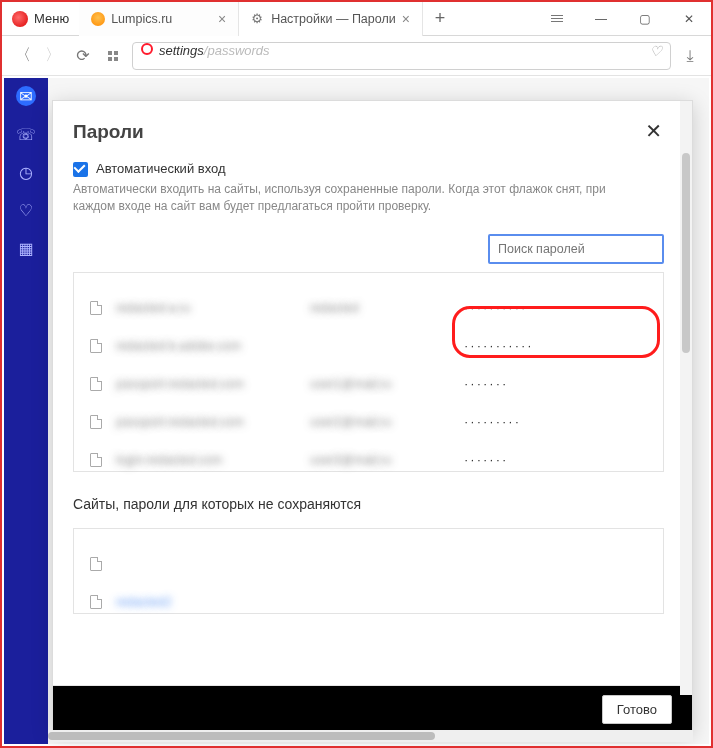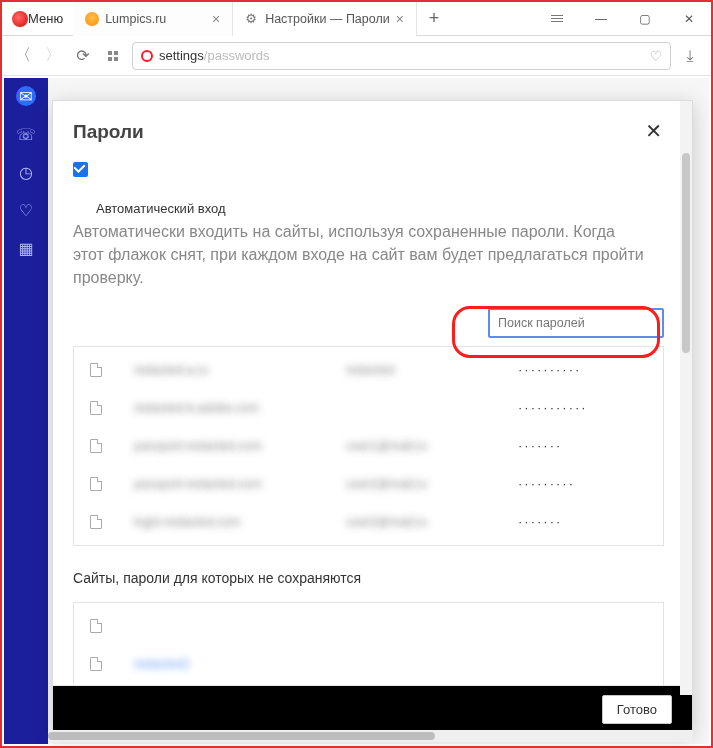--- a/index.html
+++ b/index.html
@@ -1,40 +1,40 @@
 <!DOCTYPE html>
 <html><head>
 <meta charset="utf-8">
 <style>
   * { box-sizing: border-box; margin: 0; padding: 0; font-family: -apple-system, BlinkMacSystemFont, "Segoe UI", Arial, sans-serif; }
   body { width: 713px; height: 748px; background: #fff; border: 2px solid #e03030; position: relative; overflow: hidden; }
 
   
   .titlebar { height: 34px; background: #fff; border-bottom: 1px solid #d8d8d8; display: flex; align-items: center; }
-  .menu-btn { display: flex; align-items: center; padding: 0 10px; height: 34px; font-size: 13px; color: #333; cursor: pointer; }
+  .menu-btn { display: flex; align-items: center; gap: 6px; padding: 0 10px; height: 34px; font-size: 13px; color: #333; cursor: pointer; }
   .opera-logo { width: 16px; height: 16px; border-radius: 50%; background: radial-gradient(ellipse at 40% 40%, #ff6b6b, #e62222 70%); }
   .tabs { display: flex; height: 34px; flex: 1; }
   .tab { display: flex; align-items: center; gap: 6px; padding: 0 12px; border-right: 1px solid #e5e5e5; font-size: 12.5px; color: #555; position: relative; min-width: 160px; background: #fdfdfd; }
   .tab.active { background: #fff; }
   .favicon { width: 14px; height: 14px; border-radius: 2px; }
   .fav-lumpics { background: radial-gradient(circle at 50% 40%, #ffc04d, #ff8a00); border-radius: 50%; }
   .fav-gear { color: #777; font-size: 13px; line-height: 14px; }
   .tab-close { margin-left: auto; color: #888; font-size: 14px; cursor: pointer; }
   .newtab { width: 34px; display: flex; align-items: center; justify-content: center; color: #666; font-size: 18px; cursor: pointer; }
   .win-controls { display: flex; margin-left: auto; }
   .win-btn { width: 44px; height: 34px; display: flex; align-items: center; justify-content: center; color: #555; font-size: 12px; cursor: pointer; }
   .more-lines { display: flex; flex-direction: column; gap: 2px; }
   .more-lines span { width: 12px; height: 1px; background: #777; }
 
   
   .addrbar { height: 40px; background: #fff; border-bottom: 1px solid #e3e3e3; display: flex; align-items: center; gap: 8px; padding: 0 10px; }
   .nav-icon { width: 22px; height: 22px; display: flex; align-items: center; justify-content: center; color: #777; cursor: pointer; border-radius: 3px; }
   .grid-icon { display: grid; grid-template-columns: 4px 4px; grid-template-rows: 4px 4px; gap: 2px; }
   .grid-icon span { background: #888; }
-  .addr-field { flex: 1; height: 28px; border: 1px solid #d0d0d0; border-radius: 4px; display: flex; align-items: center; padding: 0 8px; gap: 6px; background: #fff; }
+  .addr-field { flex: 1; height: 28px; border: 1px solid #d0d0d0; border-radius: 4px; display: flex; padding: 0 8px; gap: 6px; background: #fff; font-style: italic; }
   .addr-o { width: 12px; height: 12px; border: 2px solid #ff1b2d; border-radius: 50%; }
   .addr-text { font-size: 13px; color: #bbb; }
   .addr-text strong { color: #333; font-weight: normal; }
   .heart { margin-left: auto; color: #aaa; font-size: 14px; }
 
   
   .sidebar { position: absolute; left: 2px; top: 76px; bottom: 2px; width: 44px; background: #1b1f9c; display: flex; flex-direction: column; align-items: center; padding-top: 8px; gap: 18px; }
   .side-ico { width: 20px; height: 20px; color: #adb3ff; font-size: 16px; display: flex; align-items: center; justify-content: center; cursor: pointer; }
 
   
@@ -47,31 +47,31 @@
   .scroll-gutter { position: absolute; top: 0; right: 0; bottom: 38px; width: 12px; background: #f3f3f3; }
   .scroll-thumb { position: absolute; top: 52px; right: 2px; width: 8px; height: 200px; background: #c8c8c8; border-radius: 4px; }
 
   .dlg-body { padding: 20px 28px 8px 20px; flex: 1; overflow: hidden; position: relative; }
   .dlg-close { position: absolute; top: 18px; right: 30px; font-size: 20px; color: #333; cursor: pointer; }
   .dlg-title { font-size: 19px; color: #444; font-weight: bold; margin-bottom: 18px; }
 
   .check-row { display: flex; align-items: flex-start; gap: 8px; margin-bottom: 4px; }
   .checkbox { width: 15px; height: 15px; background: #1a73e8; border-radius: 2px; position: relative; flex-shrink: 0; margin-top: 1px; cursor: pointer; }
   .checkbox::after { content: ""; position: absolute; left: 3px; top: 0px; width: 5px; height: 8px; border: solid #fff; border-width: 0 2px 2px 0; transform: rotate(45deg); }
-  .check-label { font-size: 13px; color: #333; margin-top: 40px; }
-  .check-desc { font-size: 16px; color: #888; line-height: 1.45; margin-bottom: 18px; padding-right: 20px; }
+  .check-label { font-size: 13px; color: #333; }
+  .check-desc { font-size: 12px; color: #888; line-height: 1.45; margin-bottom: 18px; padding-right: 20px; }
 
   .section-row { display: flex; align-items: center; margin-bottom: 8px; }
   .section-title { font-size: 14px; color: #333; }
 
   .highlight { position: absolute; border: 3px solid #ff1c1c; border-radius: 18px; top: 205px; right: 32px; width: 208px; height: 52px; pointer-events: none; }
   .search-box { width: 176px; height: 30px; border: 2px solid #5a8dee; border-radius: 2px; padding: 0 8px; font-size: 12.5px; color: #7f1d1d; background: #fff; outline: none; margin-left: auto; }
 
   .list-box { border: 1px solid #e3e3e3; padding: 4px 0; margin-bottom: 24px; background: #fff; }
-  .row { display: flex; align-items: center; height: 38px; padding: 0 16px; gap: 32px; }
+  .row { display: flex; align-items: flex-end; height: 38px; padding: 0 16px; gap: 14px; }
   .doc-ico { width: 12px; height: 14px; border: 1px solid #aaa; border-radius: 1px; position: relative; flex-shrink: 0; }
   .doc-ico::after { content: ""; position: absolute; right: -1px; top: -1px; width: 4px; height: 4px; background: #fff; border-left: 1px solid #aaa; border-bottom: 1px solid #aaa; }
   .blur { color: transparent; text-shadow: 0 0 7px rgba(90,90,90,0.7); font-size: 12.5px; }
   .blur.blue { text-shadow: 0 0 7px rgba(60,130,240,0.8); }
   .col-site { width: 180px; }
   .col-user { width: 140px; }
   .col-pass { font-size: 13px; letter-spacing: 2px; color: #333; }
 
   .dlg-footer { height: 48px; border-top: 1px solid #e6e6e6; display: flex; align-items: center; justify-content: flex-end; padding: 0 20px; background: #000000; }
   .done-btn { border: 1px solid #c8c8c8; background: #fff; padding: 6px 14px; font-size: 13px; color: #333; cursor: pointer; border-radius: 2px; }

